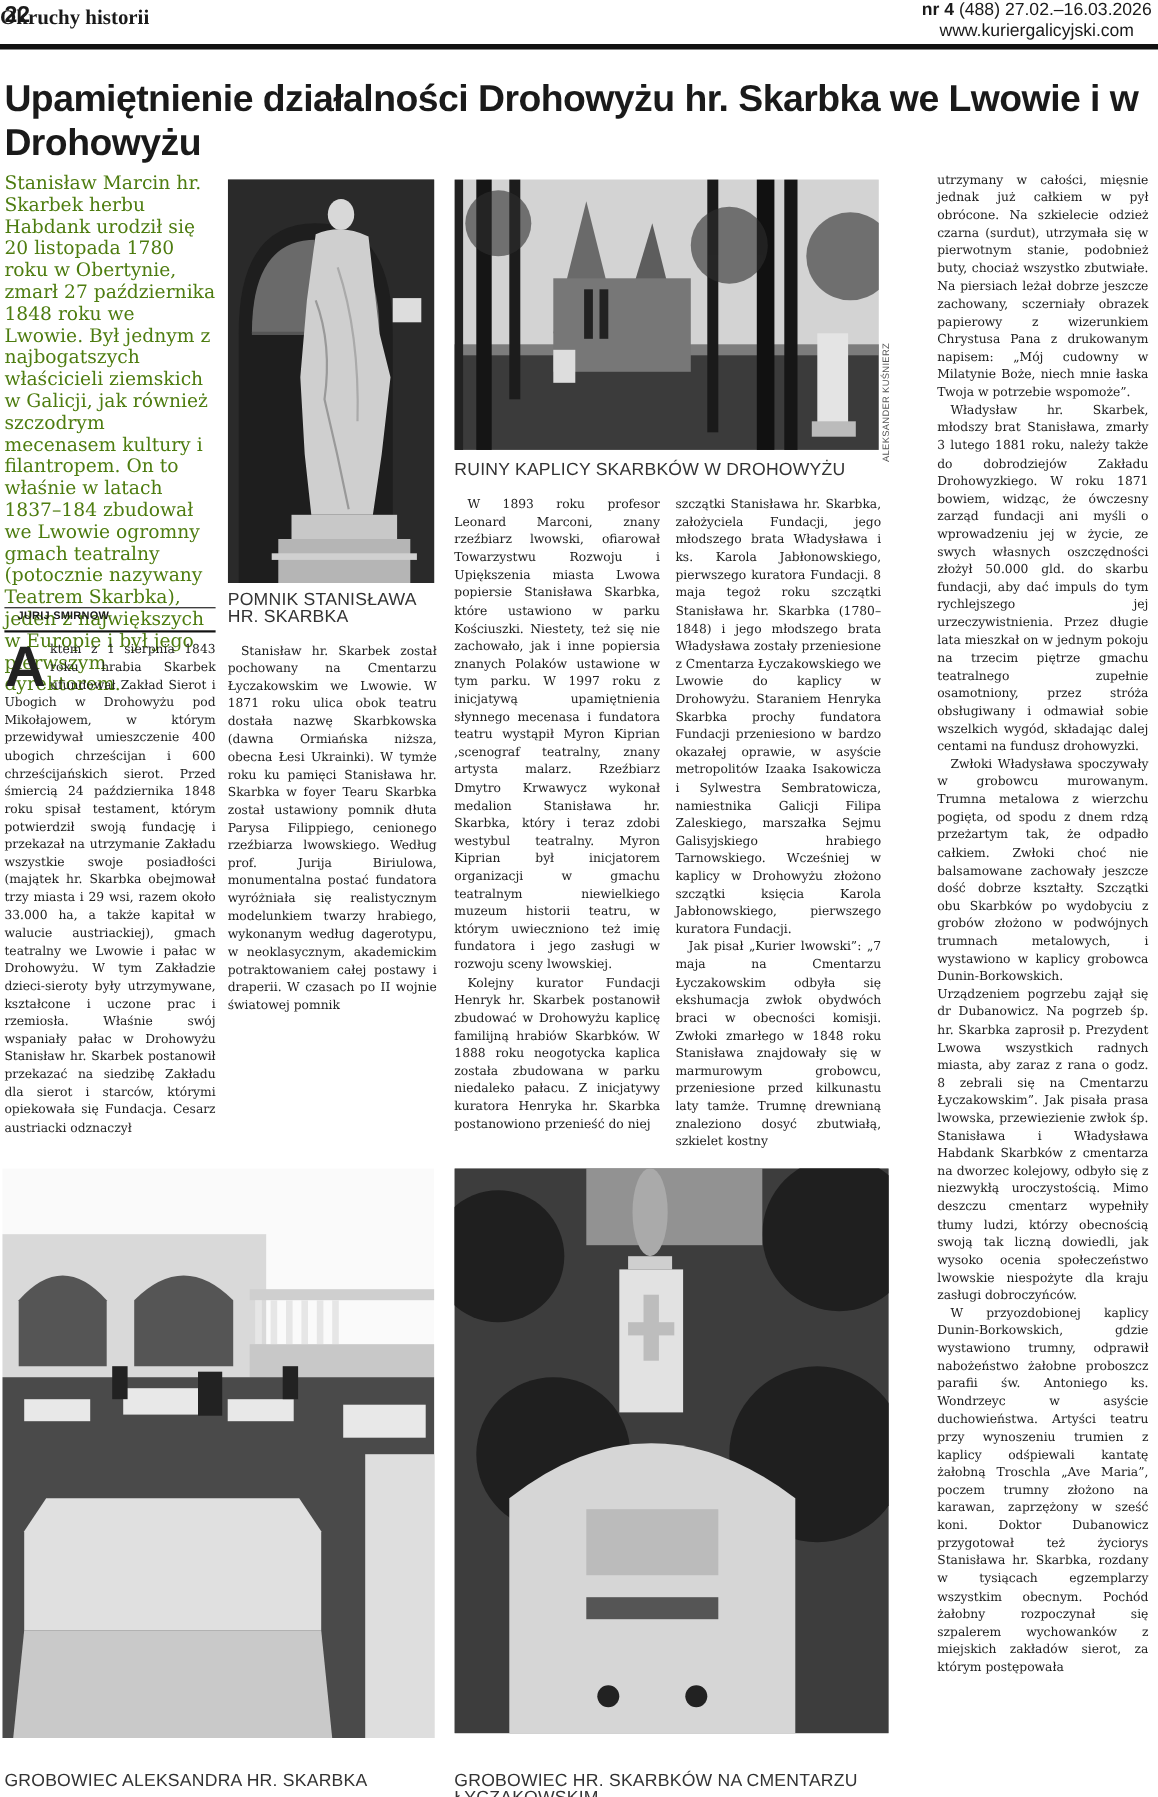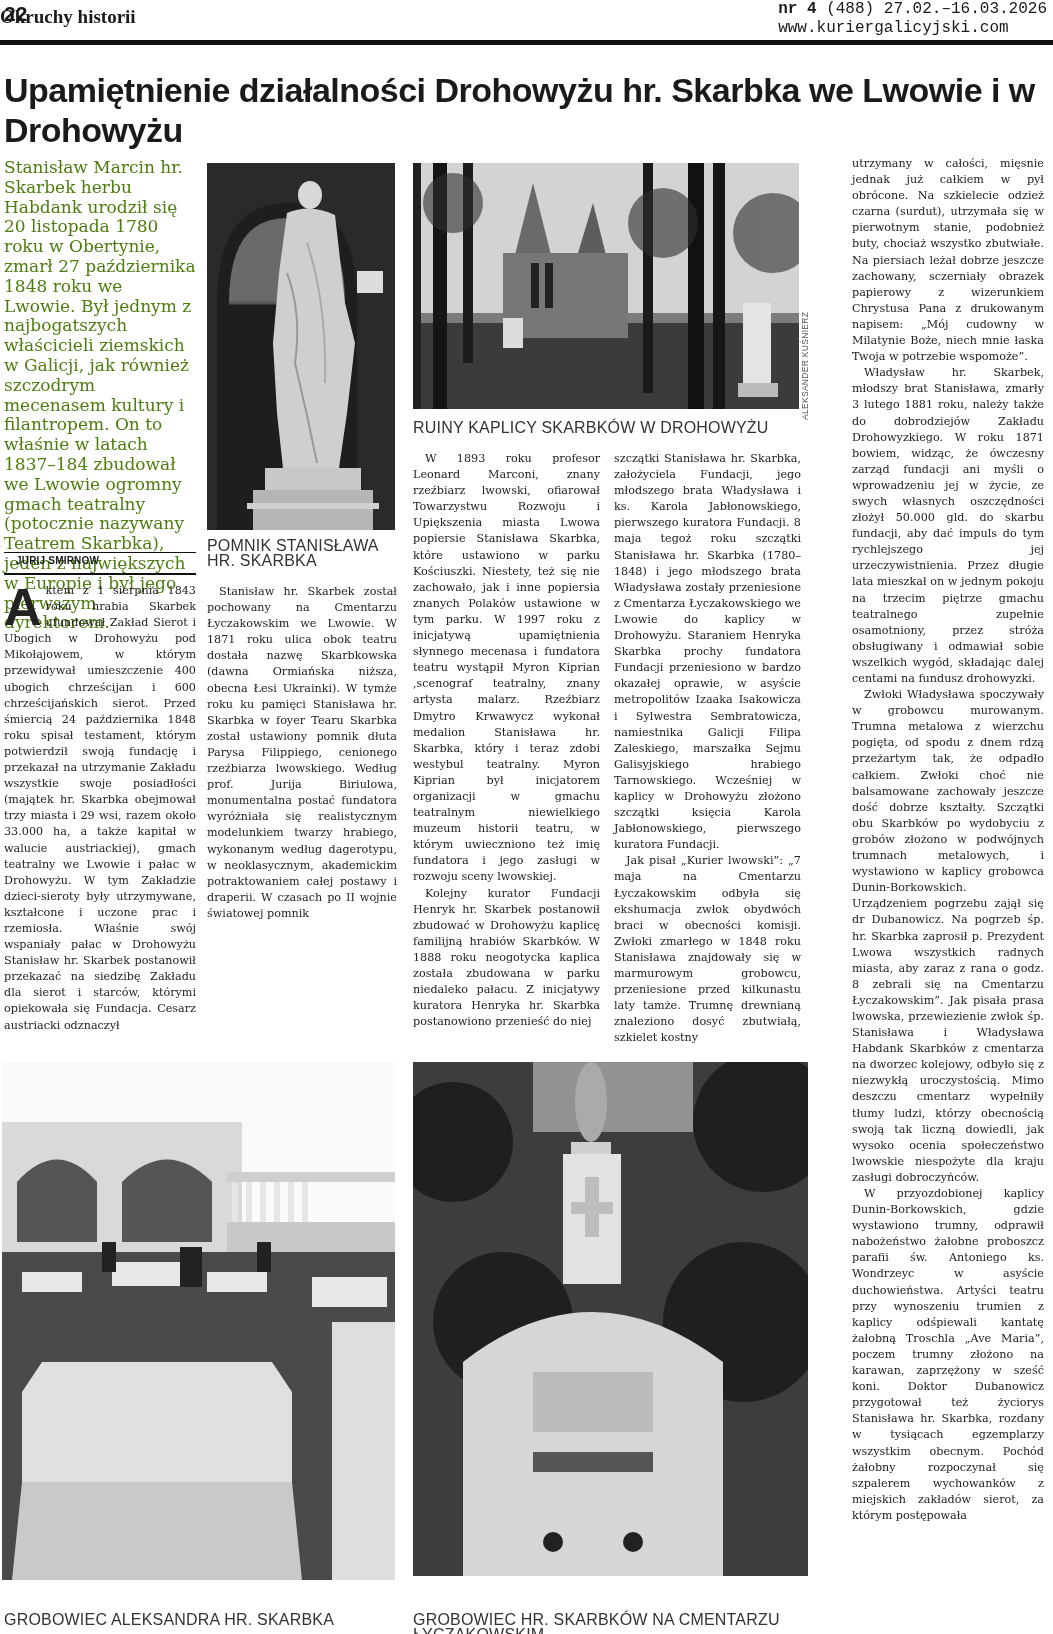--- a/index.html
+++ b/index.html
@@ -1,21 +1,21 @@
 <!DOCTYPE html>
 <html><head>
 <meta charset="utf-8">
 <style>
   html, body { margin:0; padding:0; background:#fff; }
   body { width:1053px; height:1634px; position:relative; overflow:hidden; color:#1a1a1a;
          font-family:"DejaVu Serif", serif; }
   .abs { position:absolute; }
   .pnum { left:4px; top:2px; font-family:"Liberation Sans", sans-serif; font-weight:700; font-size:21px;text-align:center; }
   .section { left:0; width:1053px; top:6px; text-align:left; font-family:"Liberation Serif", serif; font-weight:700; font-size:19px; }
-  .issue { right:6px; top:0; text-align:left; font-family:Liberation Mono, monospace; font-size:16px; line-height:19px; }
+  .issue { right:6px; top:0; text-align:center; font-family:Liberation Sans, sans-serif; font-size:16px; line-height:19px; }
   .issue b { font-weight:700; }
   .rule { left:0; top:40px; width:1053px; height:5px; background:#111; }
   .headline { left:4px; top:70px; width:1040px; font-family:"Liberation Sans", sans-serif; font-weight:700;
               font-size:34px; line-height:40px; letter-spacing:-0.5px; }
   .lead { left:4px; top:158px; width:192px; font-family:"DejaVu Serif", serif; font-size:17px; line-height:19.8px; color:#4d7c0f; }
   .byline-top { left:4px; top:552px; width:192px; height:1px; background:#111; }
   .byline { left:16px; top:555px; font-family:"Liberation Sans", sans-serif; font-weight:700; font-size:10px; letter-spacing:0.2px; }
   .byline-bot { left:4px; top:573px; width:192px; height:2px; background:#111; }
   .col { font-family:"DejaVu Serif", serif; font-size:11.2px; line-height:16.1px; text-align:justify; color:#222; hyphens:manual; }
   .col p { margin:0; text-indent:12px; }

